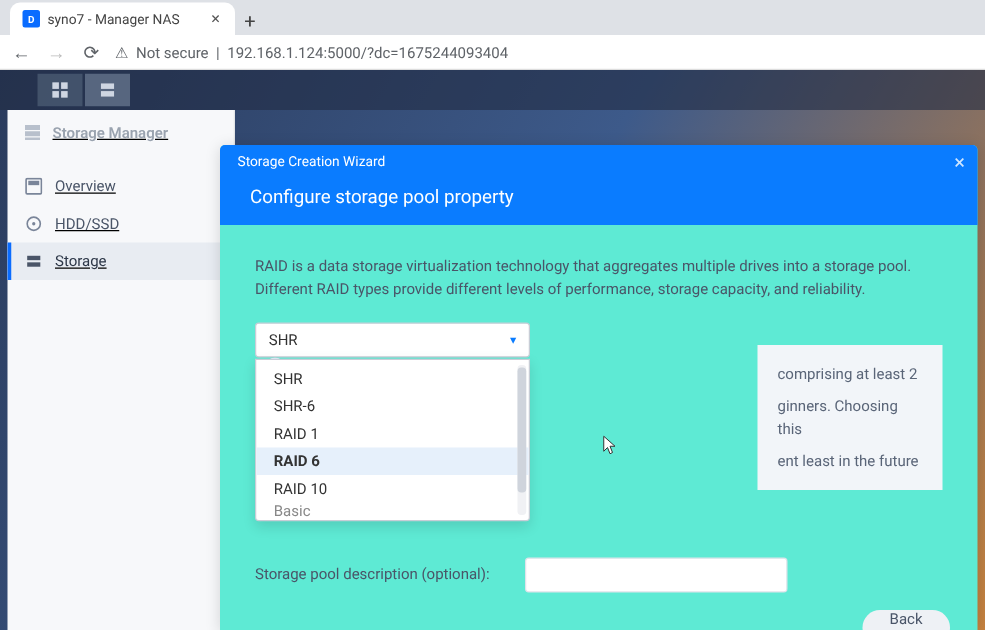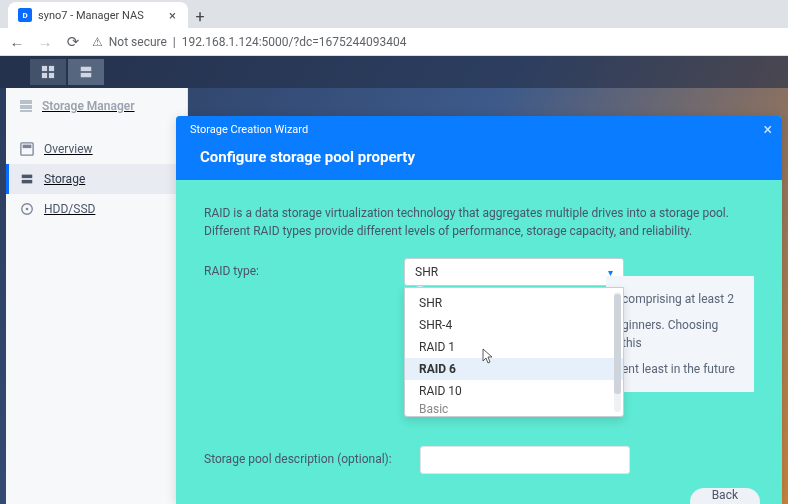--- a/index.html
+++ b/index.html
@@ -29,21 +29,21 @@
 .sm-nav { padding-top: 10px; }
 .sm-item { height: 30px; display:flex; align-items:center; gap:10px; padding: 0 14px; font-size:12px; color:#4a5568; }
 .sm-item.active { background: #e8ecf2; color:#2d3748; border-left: 3px solid #0a6cff; padding-left:11px; }
 .sm-item svg { width:14px; height:14px; fill:#7a8599; }
 .sm-item.active svg { fill:#4a5568; }
 
 .wizard { position:absolute; top: 84px; left: 176px; right: 6px; bottom: 0; background:#5eead4; border-radius: 4px 4px 0 0; box-shadow: 0 2px 12px rgba(0,0,0,0.15); display:flex; flex-direction:column;margin-top:32px; }
 .wiz-top { background: #0a7cff; color:#fff; border-radius: 4px 4px 0 0; }
 .wiz-titlebar { height: 26px; display:flex; align-items:center; padding: 0 14px; font-size:11px; position:relative; }
 .wiz-close { position:absolute; right:10px; top:4px; font-size:16px; color:#cfe6ff; cursor:pointer; }
-.wiz-heading { padding: 6px 24px 14px; font-size:15px; font-weight:700; }
+.wiz-heading { padding: 6px 24px 14px; font-size:15px; font-weight:400; }
 .wiz-body { flex:1; padding: 24px 28px 0; position:relative; font-size:12px; color:#4a5568; }
 .wiz-desc { line-height:1.5; margin-bottom: 18px; }
 .form-row { display:flex; align-items:flex-start; margin-bottom: 14px; }
 .form-label { width: 200px; padding-top:6px; font-size:12px; color:#4a5568; }
 .form-control { flex:1; position:relative; }
 .select-box { width: 220px; height: 28px; border:1px solid #c8cdd6; border-radius:3px; display:flex; align-items:center; padding: 0 10px; font-size:12px; color:#333; background:#fff; position:relative; }
 .select-caret { margin-left:auto; color:#0a7cff; font-size:10px; }
 .info-icon { display:inline-flex; width:16px; height:16px; border-radius:50%; background:#e6f2ff; color:#0a7cff; align-items:center; justify-content:center; font-size:10px; font-weight:bold; margin-left:8px; vertical-align:middle; }
 
 .dropdown { position:absolute; top: 29px; left:0; width:220px; background:#fff; border:1px solid #c8cdd6; border-radius:0 0 3px 3px; box-shadow: 0 4px 10px rgba(0,0,0,0.12); z-index: 20; padding: 4px 0 0; max-height: 148px; overflow:hidden; }
@@ -119,65 +119,64 @@
     <span>Storage Manager</span>
   </div>
   <div class="sm-nav">
     <div class="sm-item">
       <svg viewBox="0 0 16 16">
           <rect x="1" y="1" width="14" height="14" rx="1" fill="none" stroke="#7a8599" stroke-width="1.5"></rect>
           <rect x="3" y="3" width="10" height="4"></rect>
         </svg>
       <span>Overview</span>
     </div>
+    <div class="sm-item">
+      <svg viewBox="0 0 16 16">
+          <circle cx="8" cy="8" r="6" fill="none" stroke="#7a8599" stroke-width="1.5"></circle>
+          <circle cx="8" cy="8" r="1.5"></circle>
+        </svg>
+      <span>HDD/SSD</span>
+    </div>
     <div class="sm-item active">
       <svg viewBox="0 0 16 16">
           <rect x="2" y="3" width="12" height="4"></rect>
           <rect x="2" y="9" width="12" height="4"></rect>
         </svg>
       <span>Storage</span>
-    </div>
-    <div class="sm-item">
-      <svg viewBox="0 0 16 16">
-          <circle cx="8" cy="8" r="6" fill="none" stroke="#7a8599" stroke-width="1.5"></circle>
-          <circle cx="8" cy="8" r="1.5"></circle>
-        </svg>
-      <span>HDD/SSD</span>
     </div>
   </div>
 </div>
 
 <div class="wizard">
   <div class="wiz-top">
     <div class="wiz-titlebar">
       <span>Storage Creation Wizard</span>
       <span class="wiz-close">×</span>
     </div>
     <div class="wiz-heading">Configure storage pool property</div>
   </div>
 
   <div class="wiz-body">
     <div class="wiz-desc">RAID is a data storage virtualization technology that aggregates multiple drives into a storage pool. Different RAID types provide different levels of performance, storage capacity, and reliability.</div>
 
     <div class="form-row">
-      <div class="form-label">RAID type:</div>
       <div class="form-control">
         <div class="select-box">
           <span>SHR</span>
           <span class="select-caret">▾</span>
         </div>
         <span class="info-icon">i</span>
 
         
         <div class="dropdown">
           <div class="dd-item">
               <span>SHR</span>
             </div>
           <div class="dd-item">
-              <span>SHR-4</span>
+              <span>SHR-6</span>
             </div>
           <div class="dd-item">
               <span>RAID 1</span>
             </div>
           <div class="dd-item hover">
               <span>RAID 6</span>
             </div>
           <div class="dd-item">
               <span>RAID 10</span>
             </div>

